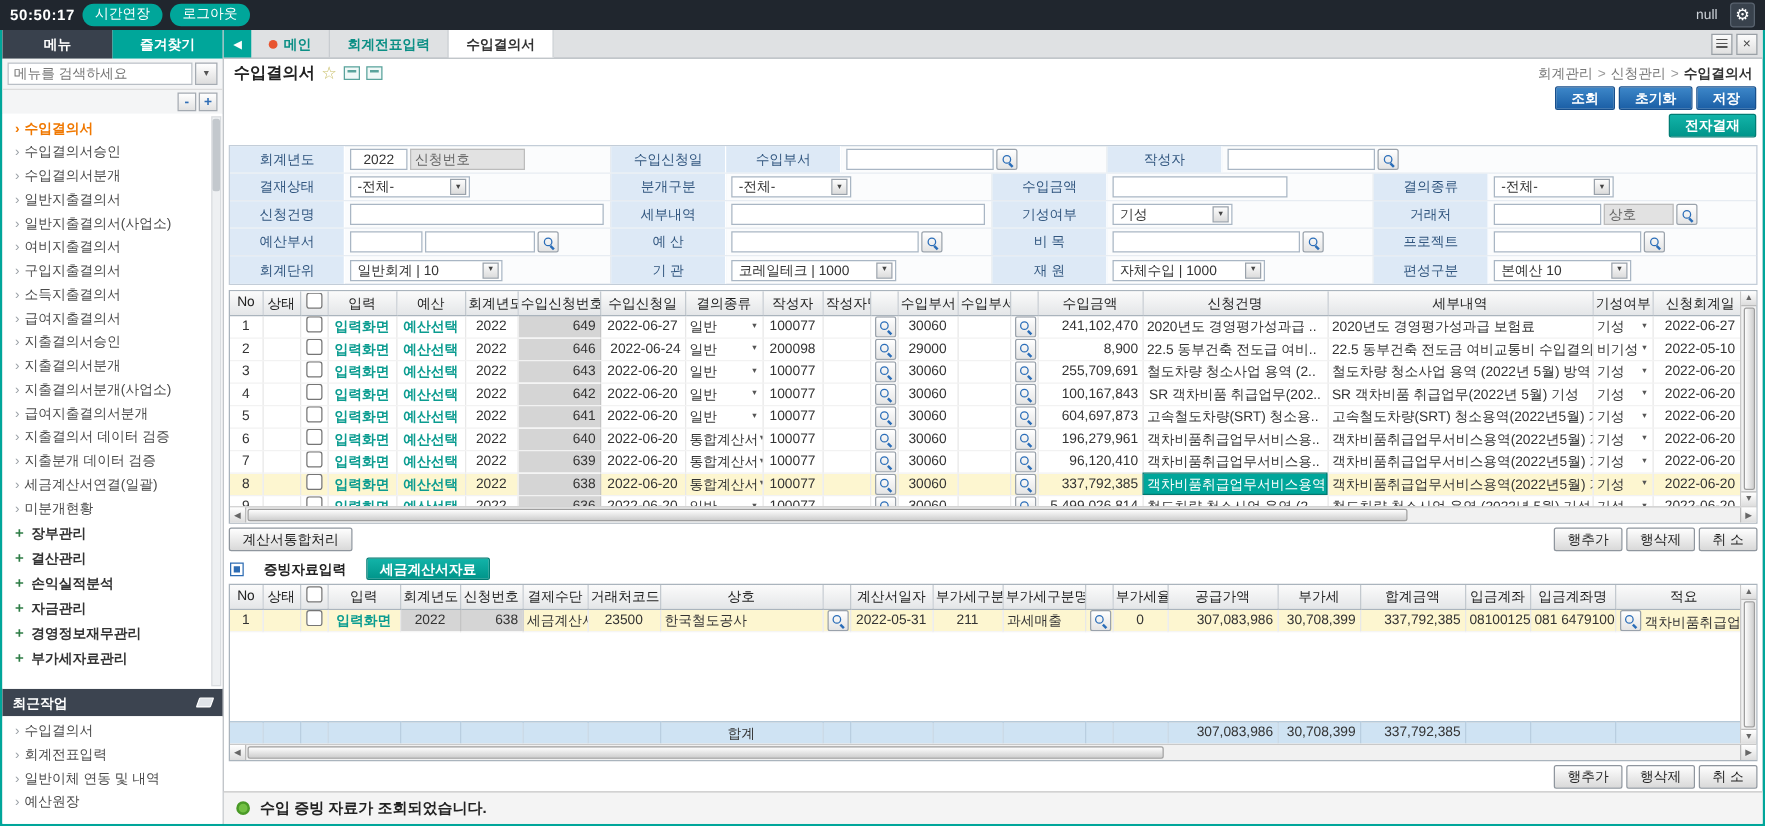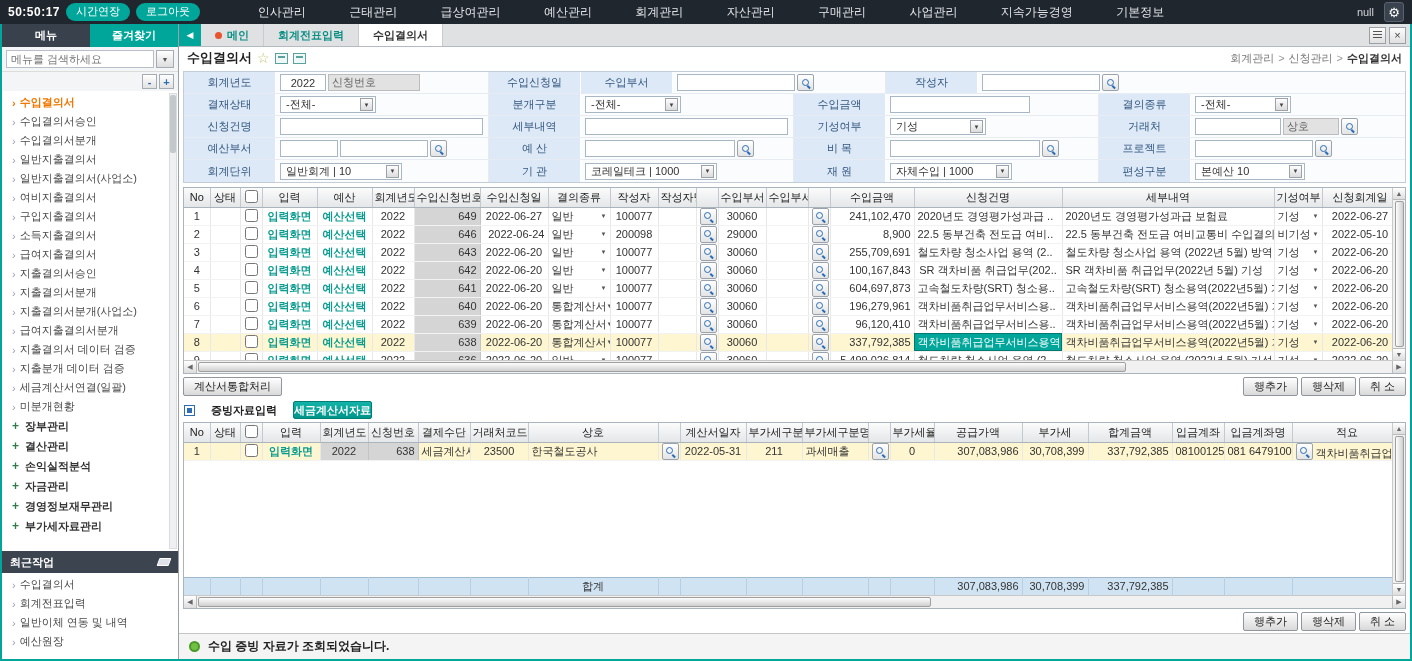--- a/index.html
+++ b/index.html
@@ -108,44 +108,32 @@
 .vs-arrow.b{border-top:1px solid #bbb;border-bottom:none}
 .vs-thumb{flex:1;width:9px;background:linear-gradient(90deg,#fdfdfd,#cfcfcf);border:1px solid #9f9f9f;border-radius:2px;margin:1px 0}
 
 .toolbar1,.toolbar2{height:24px;display:flex;align-items:center;gap:3px;padding:2px 4px;flex:none}
 .graybtn{height:19px;padding:0 10px;border:1px solid #8f969e;background:linear-gradient(#fefefe,#d9d9d9);color:#222;border-radius:2px;cursor:pointer;white-space:nowrap}
 .spacer{flex:1}
 .section2{height:24px;display:flex;align-items:center;gap:16px;padding:0 5px;flex:none}
 .sec-icon{width:11px;height:11px;border:1px solid #2e6cb3;background:#fff;position:relative;display:inline-block}
 .sec-icon::after{content:"";position:absolute;left:2px;top:2px;right:2px;bottom:2px;background:#2e6cb3}
 .sec-title{font-weight:bold;color:#222}
-.tealbtn2.small{height:18px;padding:0 0}
+.tealbtn2.small{height:18px;padding:0 10px}
 .statusbar{height:26px;background:#f4f4f4;border-top:1px solid #c6c6c6;display:flex;align-items:center;gap:8px;padding:0 10px;flex:none}
 .statusdot{width:11px;height:11px;border-radius:50%;background:#72c043;border:2px solid #4a9a27;flex:none}
 .statusmsg{font-weight:bold;font-size:12px;color:#222}
 </style>
 </head>
 <body>
 
 <div class="topbar">
   <span class="timer">50:50:17</span>
   <button class="tealbtn">시간연장</button>
   <button class="tealbtn">로그아웃</button>
-  <div class="topbar-menus" id="topMenus">
-      <span>인사관리</span>
-      <span>근태관리</span>
-      <span>급상여관리</span>
-      <span>예산관리</span>
-      <span>회계관리</span>
-      <span>자산관리</span>
-      <span>구매관리</span>
-      <span>사업관리</span>
-      <span>지속가능경영</span>
-      <span>기본정보</span>
-    </div>
   <div class="topbar-right">
     <span class="nulltext">null</span>
     <div class="gearbtn">⚙</div>
   </div>
 </div>
 
 <div class="app">
 
   <div class="sidebar">
     <div class="side-tabs">
@@ -309,20 +297,30 @@
     </div>
 
     <div class="titlebar">
       <span class="page-title">수입결의서</span>
       <span class="star">☆</span>
       <span class="ticon"></span>
       <span class="ticon"></span>
       <span class="breadcrumb" id="breadcrumb"><span>회계관리</span><span class="sep">&gt;</span><span>신청관리</span><span class="sep">&gt;</span><span class="last">수입결의서</span></span>
     </div>
 
+    <div class="actionbar">
+      <div class="btnrow">
+        <button class="bluebtn">조회</button>
+        <button class="bluebtn">초기화</button>
+        <button class="bluebtn">저장</button>
+      </div>
+      <div class="btnrow">
+        <button class="tealbtn2">전자결재</button>
+      </div>
+    </div>
 
     <div class="filterbox" id="filterBox">
         <div class="f-row">
           <div class="f-label">회계년도</div>
           <div class="f-field">
             <input class="f-txt" value="2022" style="width: 46px; text-align: center;">
             <input class="f-txt f-gray" value="신청번호" style="width: 92px;">
           </div>
           <div class="f-label">수입신청일</div>
           <div class="f-label">수입부서</div>

